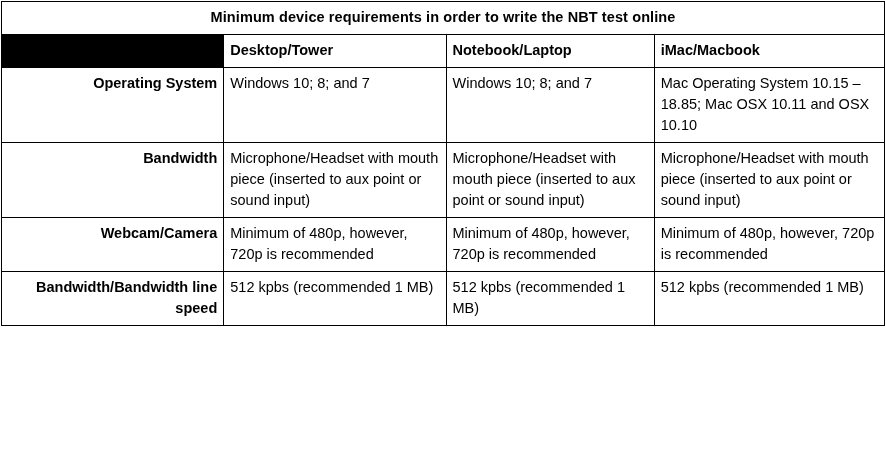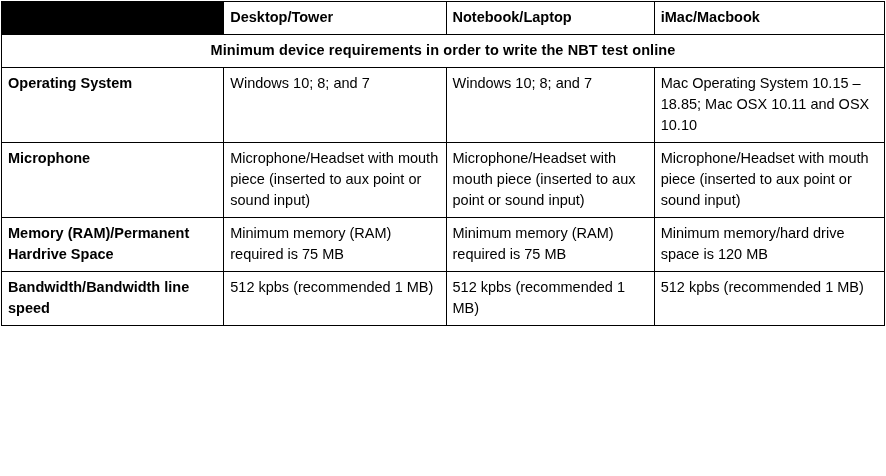--- a/index.html
+++ b/index.html
@@ -50,21 +50,21 @@
   }
   .col-head {
     font-weight: bold;
     font-size: 15.5px;
     vertical-align: middle;
     padding: 4px 6px 6px 8px;
   }
   
   .row-label {
     font-weight: bold;
-    text-align: left;
+    text-align: right;
     vertical-align: middle;
     font-size: 15px;
     line-height: 1.5;
     padding: 5px 4px;
     margin-top: 19px;
   }
   .cell-text {
     white-space: pre-line;
     margin-top: 43px;
   }
@@ -79,50 +79,50 @@
 <div class="sheet">
   <table class="req-table">
     <colgroup>
       <col class="c0">
         <col class="c1">
         <col class="c2">
         <col class="c3">
     </colgroup>
     <tbody>
       <tr>
+        <td class="title-cell" colspan="4">Minimum device requirements in order to write the NBT test online</td>
+      </tr>
+      <tr>
         <td class="corner-cell"></td>
         <td class="col-head">Desktop/Tower</td>
         <td class="col-head">Notebook/Laptop</td>
         <td class="col-head">iMac/Macbook</td>
-      </tr>
-      <tr>
-        <td class="title-cell" colspan="4">Minimum device requirements in order to write the NBT test online</td>
       </tr>
 
       <tr>
         <td class="row-label">Operating System</td>
         <td class="cell-text">Windows 10; 8; and 7</td>
         <td class="cell-text">Windows 10; 8; and 7</td>
         <td class="cell-text">Mac Operating System 10.15 – 18.85; Mac OSX 10.11 and OSX 10.10</td>
       </tr>
 
       <tr>
-        <td class="row-label">Microphone</td>
+        <td class="row-label">Bandwidth</td>
         <td class="cell-text">Microphone/Headset with mouth piece (inserted to aux point or sound input)</td>
         <td class="cell-text">Microphone/Headset with mouth piece (inserted to aux point or sound input)</td>
         <td class="cell-text">Microphone/Headset with mouth piece (inserted to aux point or sound input)</td>
       </tr>
 
+      <tr>
+        <td class="row-label">Webcam/Camera</td>
+        <td class="cell-text">Minimum of 480p, however, 720p is recommended</td>
+        <td class="cell-text">Minimum of 480p, however, 720p is recommended</td>
+        <td class="cell-text">Minimum of 480p, however, 720p is recommended</td>
+      </tr>
 
-      <tr>
-        <td class="row-label">Memory (RAM)/Permanent Hardrive Space</td>
-        <td class="cell-text">Minimum memory (RAM) required is 75 MB</td>
-        <td class="cell-text">Minimum memory (RAM) required is 75 MB</td>
-        <td class="cell-text">Minimum memory/hard drive space is 120 MB</td>
-      </tr>
 
       <tr>
         <td class="row-label">Bandwidth/Bandwidth line speed</td>
         <td class="cell-text">512 kpbs (recommended 1 MB)</td>
         <td class="cell-text">512 kpbs (recommended 1 MB)</td>
         <td class="cell-text">512 kpbs (recommended 1 MB)</td>
       </tr>
     </tbody>
   </table>
 </div>

